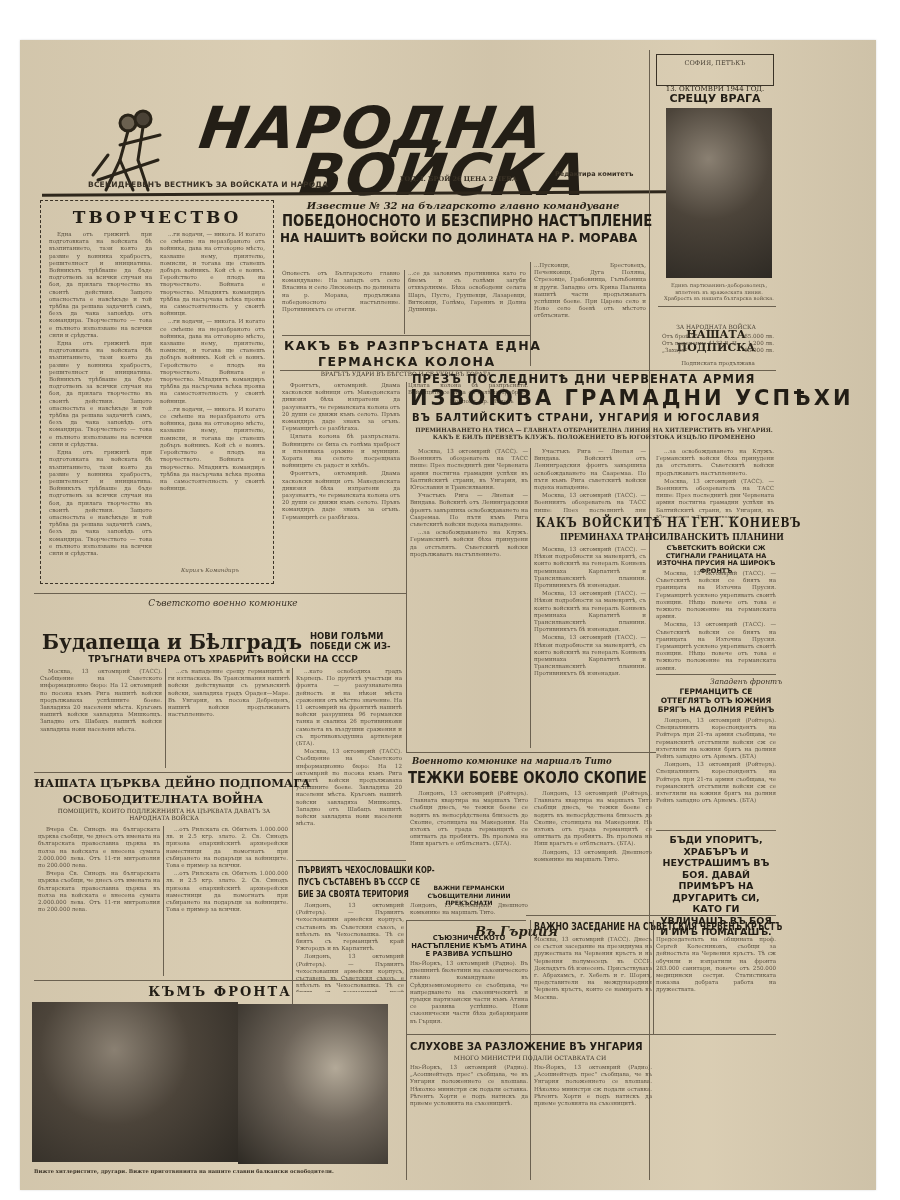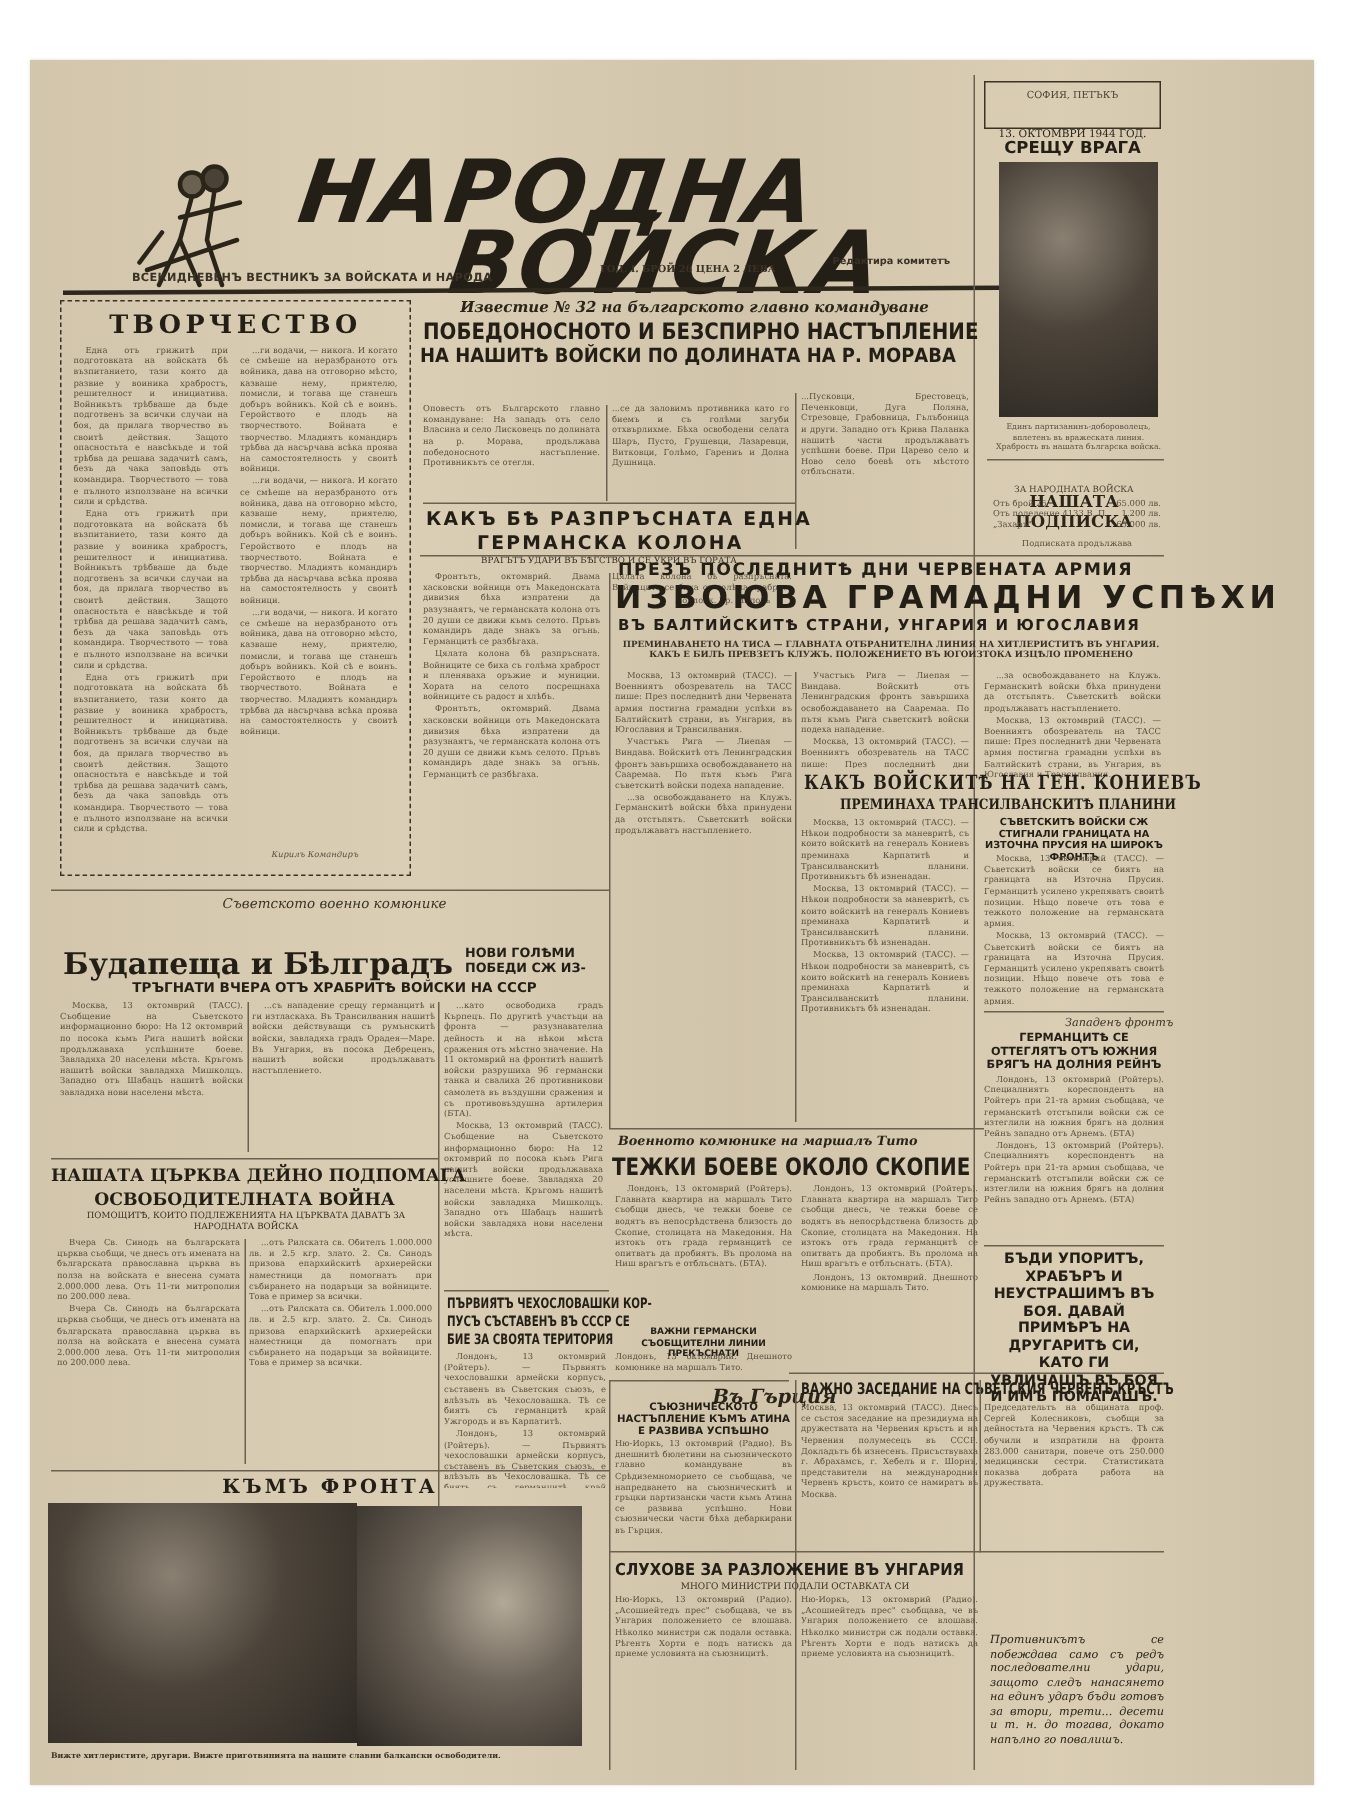--- a/index.html
+++ b/index.html
@@ -233,14 +233,13 @@
   <div class="abs photo" style="left:12px;top:962px;width:206px;height:160px;"></div>
   <div class="abs photo2" style="left:218px;top:964px;width:150px;height:160px;"></div>
   <div class="abs txt" style="left:14px;top:1128px;width:360px;font-size:5.2px;color:#3a3226;font-weight:bold;">Вижте хитлеристите, другари. Вижте приготвянията на нашите славни балкански освободители.</div>
 
   <div class="abs h-cond" style="left:390px;top:1000px;font-size:11px;transform:scaleX(0.9);">СЛУХОВЕ ЗА РАЗЛОЖЕНИЕ ВЪ УНГАРИЯ</div>
   <div class="abs serif center" style="left:390px;top:1014px;width:240px;font-size:6px;color:#3a3226;">МНОГО МИНИСТРИ ПОДАЛИ ОСТАВКАТА СИ</div>
   <div class="abs txt" style="left:390px;top:1024px;width:118px;height:110px;">Ню-Йоркъ, 13 октомврий (Радио). „Асошиейтедъ прес" съобщава, че въ Унгария положението се влошава. Нѣколко министри сж подали оставка. Рѣгентъ Хорти е подъ натискъ да приеме условията на съюзницитѣ.</div>
   <div class="abs txt" style="left:514px;top:1024px;width:118px;height:110px;">Ню-Йоркъ, 13 октомврий (Радио). „Асошиейтедъ прес" съобщава, че въ Унгария положението се влошава. Нѣколко министри сж подали оставка. Рѣгентъ Хорти е подъ натискъ да приеме условията на съюзницитѣ.</div>
   <div class="vline" style="left:386px;top:880px;height:260px;"></div>
 
-  <div class="abs serif ital" style="left:640px;top:1048px;width:116px;font-size:7.5px;line-height:9.5px;color:#2a2419;text-align:justify;">Противникътъ се побеждава само съ редъ последователни удари, защото следъ нанасянето на единъ ударъ бъди готовъ за втори, трети... десети и т. н. до тогава, докато напълно го повалишъ.</div>
 </div>
 
 </body></html>

